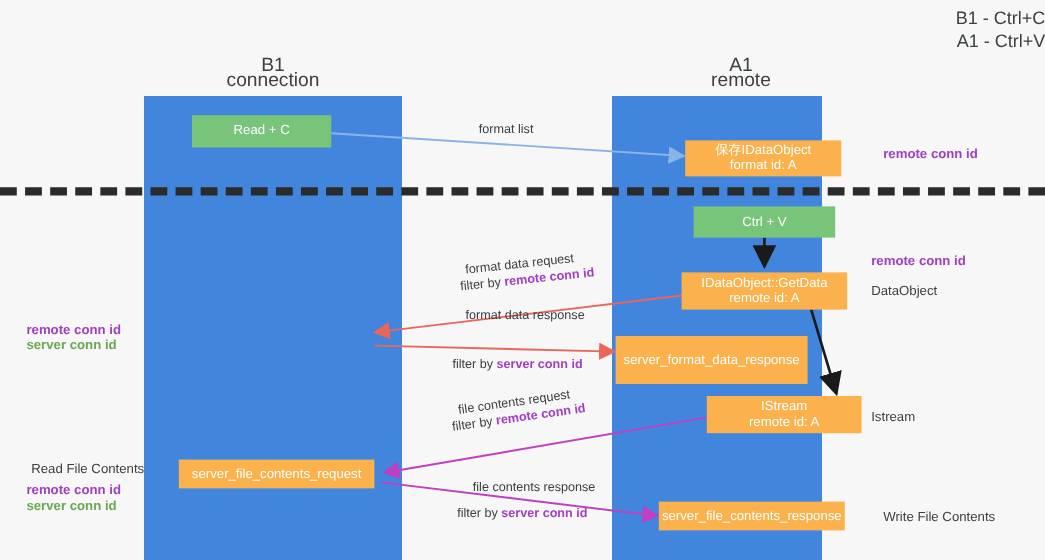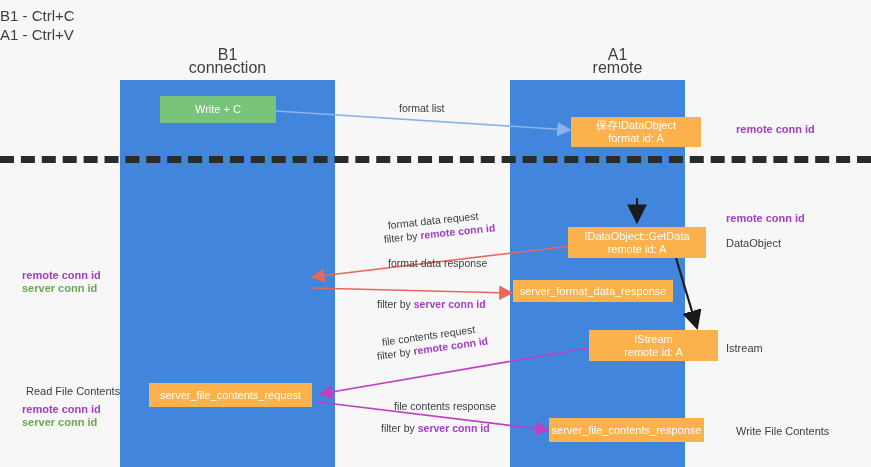--- a/index.html
+++ b/index.html
@@ -10,21 +10,21 @@
     overflow:hidden;
     position:relative;
   }
   #stage{position:absolute;left:0;top:0;width:871px;height:467px;}
   .lane{position:absolute;background:#4285dd;}
   .lane-b1{left:120px;top:80px;width:215px;height:387px;}
   .lane-a1{left:510px;top:80px;width:175px;height:387px;}
 
   .title{
     position:absolute;left:0;top:6px;width:871px;
-    text-align:left;font-size:15px;color:#3c4043;line-height:19px;
+    text-align:right;font-size:15px;color:#3c4043;line-height:19px;
     white-space:pre-line;
   }
 
   .colhead{
     position:absolute;text-align:center;font-size:16px;color:#3c4043;
     line-height:13px;white-space:pre-line;
   }
   .colhead-b1{left:150px;top:48px;width:155px;}
   .colhead-a1{left:540px;top:48px;width:155px;}
 
@@ -99,31 +99,32 @@
 
     <line x1="312" y1="288" x2="512" y2="293" stroke="#e8665a" stroke-width="1.6" marker-end="url(#ar-red)"></line>
 
     <line x1="588" y1="348" x2="320" y2="394" stroke="#c13ec1" stroke-width="1.6" marker-end="url(#ar-mag)"></line>
 
     <line x1="318" y1="402" x2="548" y2="430" stroke="#c13ec1" stroke-width="1.6" marker-end="url(#ar-mag)"></line>
   </svg>
 
   <div class="dashsep"></div>
 
-  <div class="box box-green" style="left:160px;top:96px;width:116px;height:27px;">Write + C</div>
+  <div class="box box-green" style="left:160px;top:96px;width:116px;height:27px;">Read + C</div>
 
   <div class="box box-orange" style="left:571px;top:117px;width:130px;height:30px;">保存IDataObject
 format id: A</div>
 
+  <div class="box box-green" style="left:578px;top:172px;width:118px;height:26px;">Ctrl + V</div>
 
   <div class="box box-orange" style="left:568px;top:227px;width:138px;height:31px;">IDataObject::GetData
 remote id: A</div>
 
 
-  <div class="box box-orange" style="left:513px;top:280px;width:160px;height:22px;">server_format_data_response</div>
+  <div class="box box-orange" style="left:513px;top:280px;width:160px;height:40px;">server_format_data_response</div>
 
   <div class="box box-orange" style="left:589px;top:330px;width:129px;height:31px;">IStream
 remote id: A</div>
 
   <div class="box box-orange" style="left:149px;top:383px;width:163px;height:24px;">server_file_contents_request</div>
 
   <div class="box box-orange" style="left:549px;top:418px;width:155px;height:24px;">server_file_contents_response</div>
 
   <div class="edgelabel" style="left:399px;top:101px;">format list</div>
 

